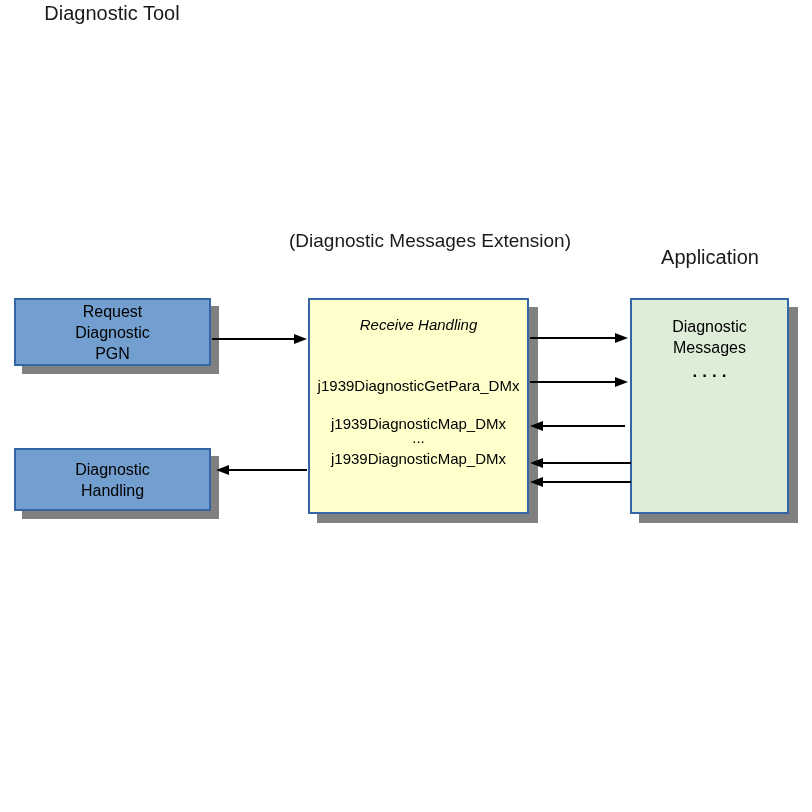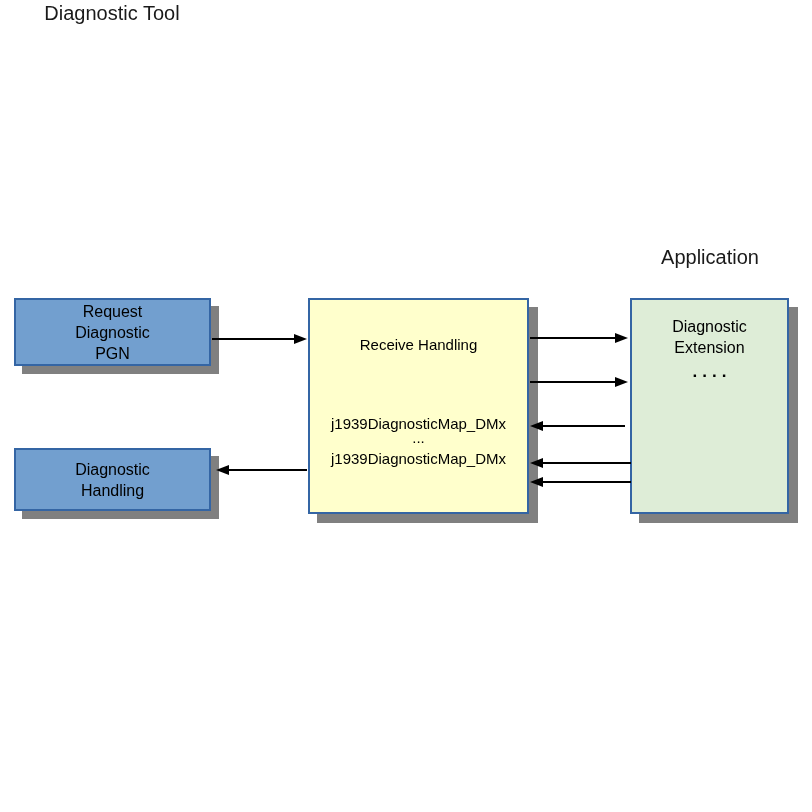--- a/index.html
+++ b/index.html
@@ -62,45 +62,47 @@
   }
 </style>
 </head>
 <body>
 
 <div class="canvas">
 
   <div class="col-title title-left">Diagnostic Tool</div>
 
   <div class="col-title title-center">
+    <div>(Diagnostic Messages Extension)</div>
   </div>
 
   <div class="col-title title-right">Application</div>
 
   <div class="box box-blue box-request">
     <div>Request</div>
     <div>Diagnostic</div>
     <div>PGN</div>
   </div>
 
   <div class="box box-blue box-response">
     <div>Diagnostic</div>
     <div>Handling</div>
   </div>
 
   <div class="box box-stack">
-    <div class="stack-line" style="top:36px;">Receive Handling</div>
+    <div class="stack-line" style="top:16px;font-style:italic;">Receive Handling</div>
+    <div class="stack-line" style="top:77px;">j1939DiagnosticGetPara_DMx</div>
     <div class="stack-line" style="top:115px;">j1939DiagnosticMap_DMx</div>
     <div class="stack-line" style="top:129px;">...</div>
     <div class="stack-line" style="top:150px;">j1939DiagnosticMap_DMx</div>
   </div>
 
   <div class="box box-app">
     <div>Diagnostic</div>
-    <div>Extension</div>
+    <div>Messages</div>
     <div class="app-ellipsis">....</div>
   </div>
 
   <div class="arrow arrow-right" style="left:212px;top:338px;width:82px;"></div>
 
   <div class="arrow arrow-right" style="left:530px;top:337px;width:85px;"></div>
 
   <div class="arrow arrow-right" style="left:530px;top:381px;width:85px;"></div>
 
   <div class="arrow arrow-left" style="left:543px;top:425px;width:82px;"></div>

